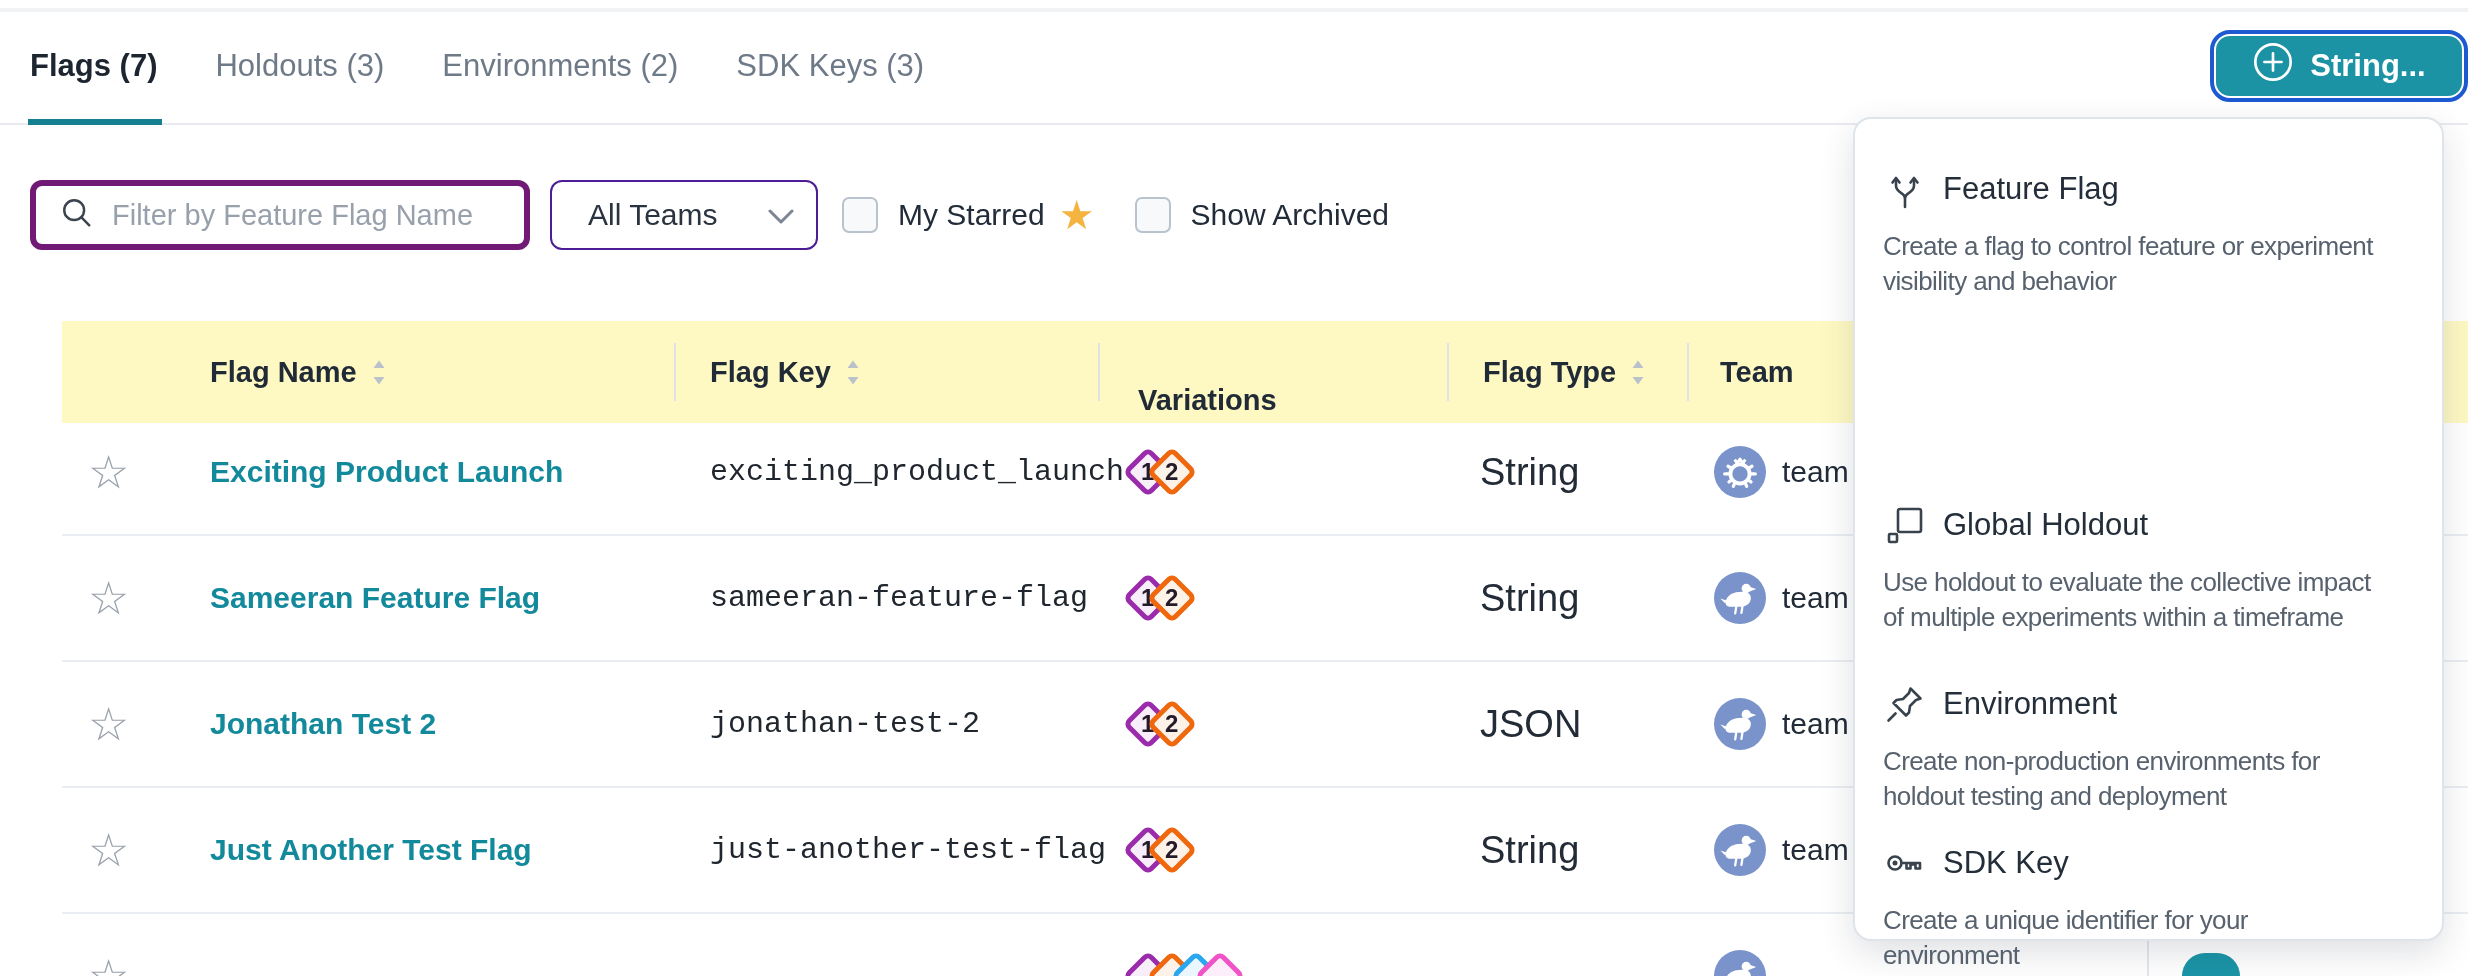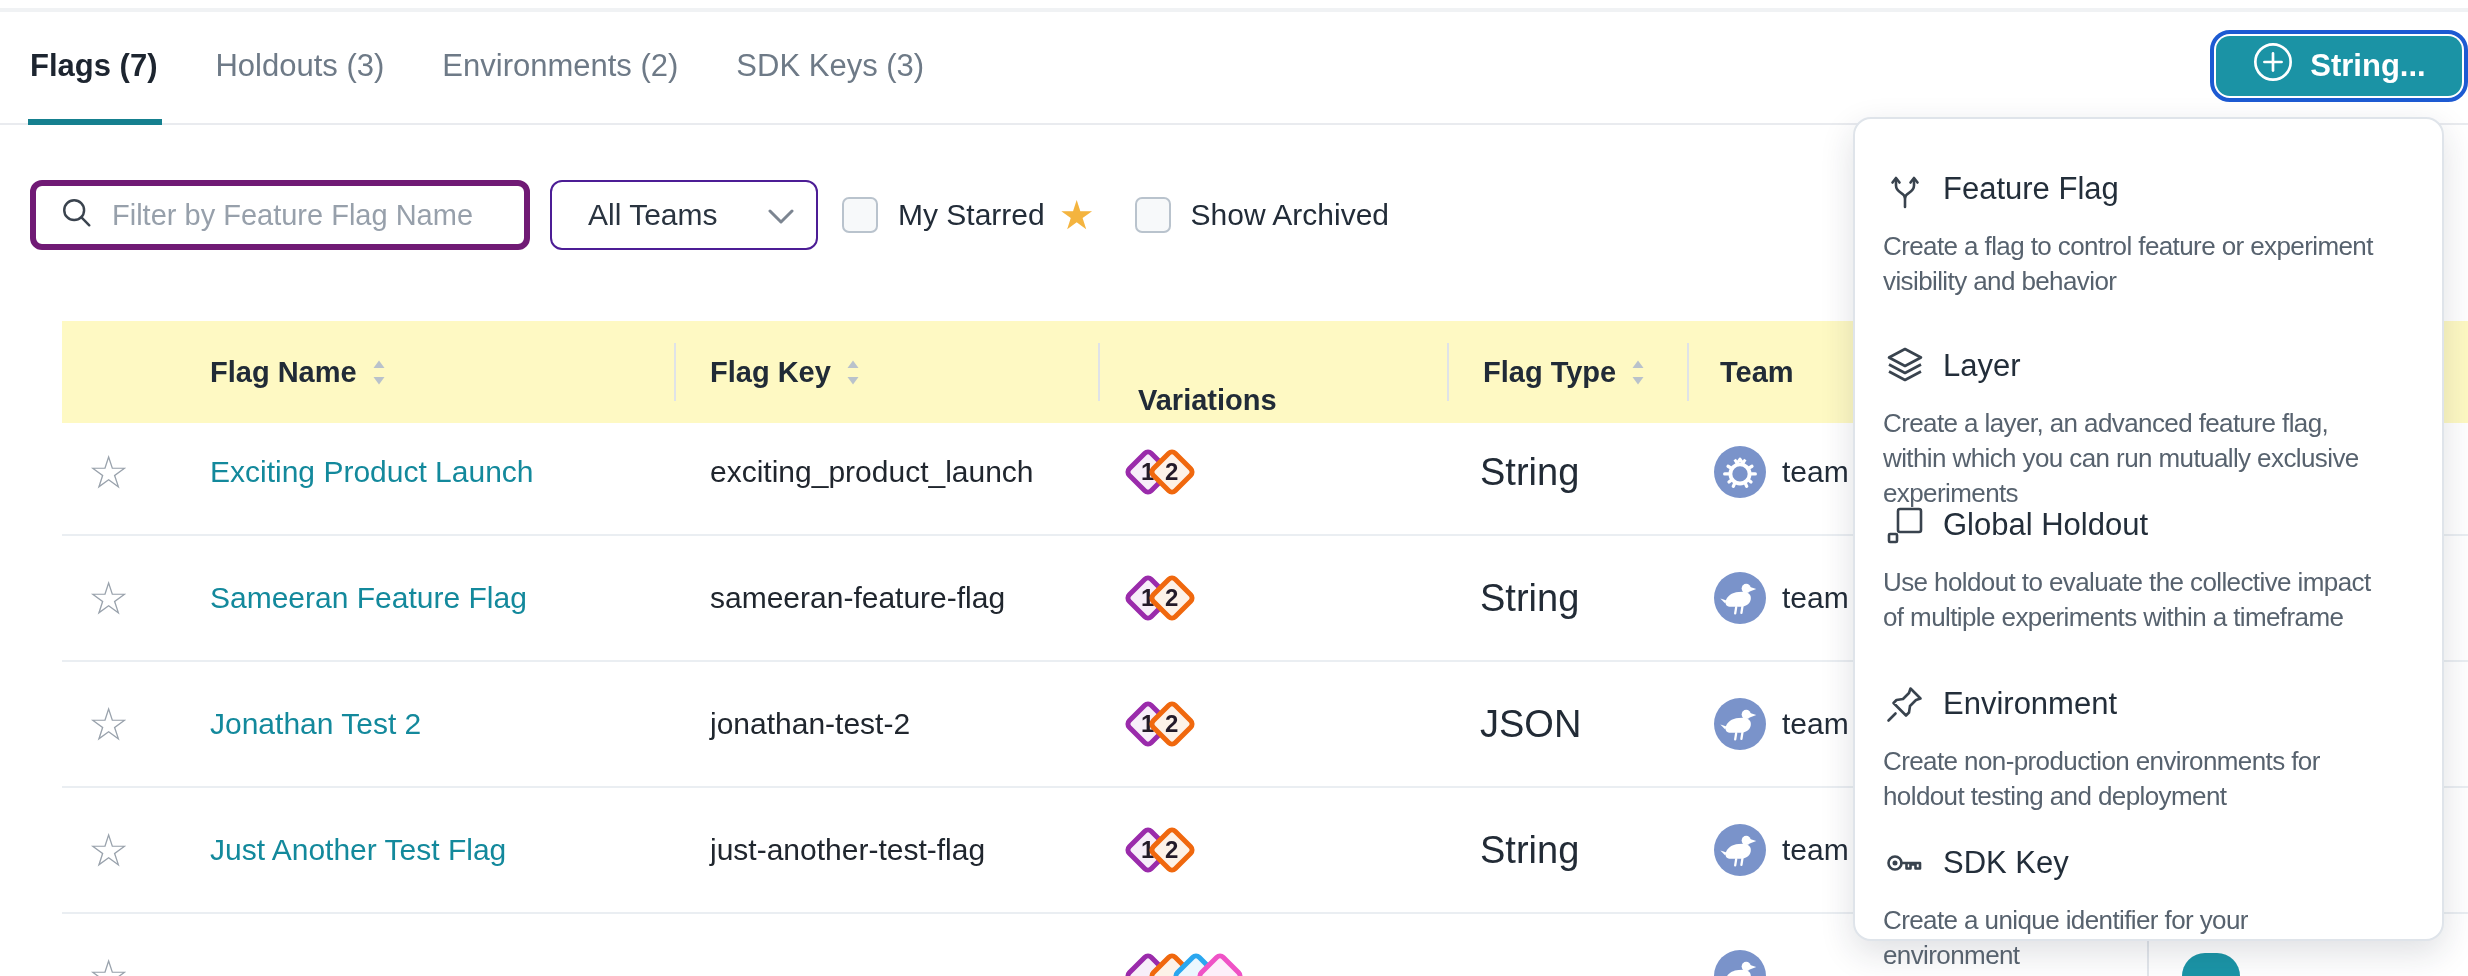--- a/index.html
+++ b/index.html
@@ -41,22 +41,22 @@
   .thead{ position:absolute; left:62px; right:0; top:321px; height:102px; background:#fef9c3; }
   .th{ position:absolute; top:50%; transform:translateY(-50%); display:flex; align-items:center; gap:14px;
        font-size:29px; font-weight:700; color:#212b37; cursor:default; }
   .vdiv{ position:absolute; top:22px; bottom:22px; width:2px; background:#dfe3e8; }
 
   
   .tbody{ position:absolute; left:62px; right:0; top:410px; height:566px; }
   .row{ position:relative; height:126px; border-bottom:2px solid #eaeef2; }
   .row>*{ position:absolute; top:50%; transform:translateY(-50%); }
   .row-star{ left:26px; font-family:"DejaVu Sans", sans-serif; font-size:46px; color:#99a2ac; cursor:pointer; line-height:46px; }
-  .flag-link{ left:148px; font-size:30px; font-weight:400; color:#13899c; text-decoration:none; cursor:pointer; }
-  .flag-key{ left:648px; font-family:Liberation Sans, sans-serif; font-size:30px; color:#20262e; }
+  .flag-link{ left:148px; font-size:30px; font-weight:700; color:#13899c; text-decoration:none; cursor:pointer; }
+  .flag-key{ left:648px; font-family:Liberation Mono, monospace; font-size:30px; color:#20262e; }
   .variations{ left:1068px; display:flex; align-items:center; }
   .diamond{ width:36px; height:36px; border:5px solid; border-radius:7px; transform:rotate(45deg);
             display:flex; align-items:center; justify-content:center; background:#fff; }
   .diamond + .diamond{ margin-left:-12px; }
   .diamond span{ transform:rotate(-45deg); font-size:24px; font-weight:700; color:#241b29; }
   .d-purple{ border-color:#9a2bab; background:#f7eef9; }
   .d-orange{ border-color:#f0680e; background:#fdf2e8; }
   .d-cyan{ border-color:#2ba7ef; background:#ebf7fe; }
   .d-magenta{ border-color:#ef53c6; background:#fdeffa; }
   .flag-type{ left:1418px; font-size:38px; color:#222b36; }
@@ -320,37 +320,20 @@
       <path d="M9.5 15.5 L13 11 L16.5 15.5"></path>
       <path d="M27.5 15.5 L31 11 L34.5 15.5"></path>
     </g>
   </svg>
           </span>
       <span class="mi-label">Feature Flag</span>
     </div>
     <div class="mi-desc">Create a flag to control feature or experiment
 visibility and behavior</div>
   </div>
-      <div class="menu-item" style="top: 223px;">
-    <div class="mi-title">
-      <span class="mi-icon">
-            <svg width="44" height="44" viewBox="0 0 44 44" xmlns="http://www.w3.org/2000/svg">
-    <g fill="none" stroke="#39434e" stroke-width="2.6" stroke-linejoin="round">
-      <path d="M22 5 L38 13.5 L22 22 L6 13.5 Z"></path>
-      <path d="M6 20.5 L22 29 L38 20.5"></path>
-      <path d="M6 27.5 L22 36 L38 27.5"></path>
-    </g>
-  </svg>
-          </span>
-      <span class="mi-label">Layer</span>
-    </div>
-    <div class="mi-desc">Create a layer, an advanced feature flag,
-within which you can run mutually exclusive
-experiments</div>
-  </div>
       <div class="menu-item" style="top: 382px;">
     <div class="mi-title">
       <span class="mi-icon">
             <svg width="44" height="44" viewBox="0 0 44 44" xmlns="http://www.w3.org/2000/svg">
     <g fill="none" stroke="#39434e" stroke-width="2.6">
       <rect x="15" y="6" width="23" height="23" rx="2"></rect>
       <rect x="6" y="31" width="8" height="8" rx="1"></rect>
     </g>
   </svg>
           </span>

